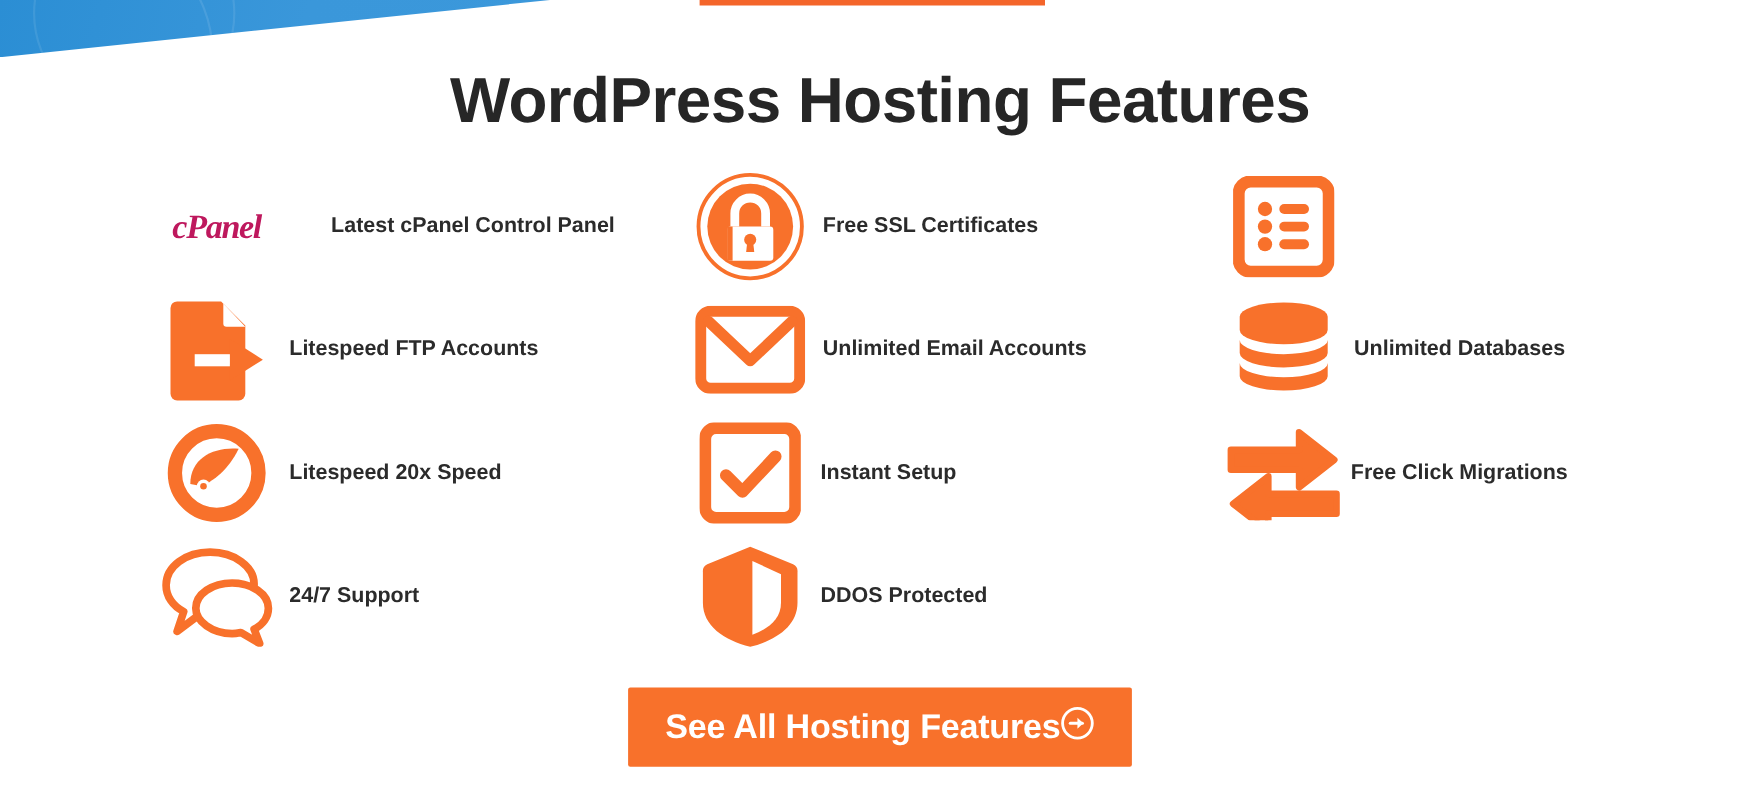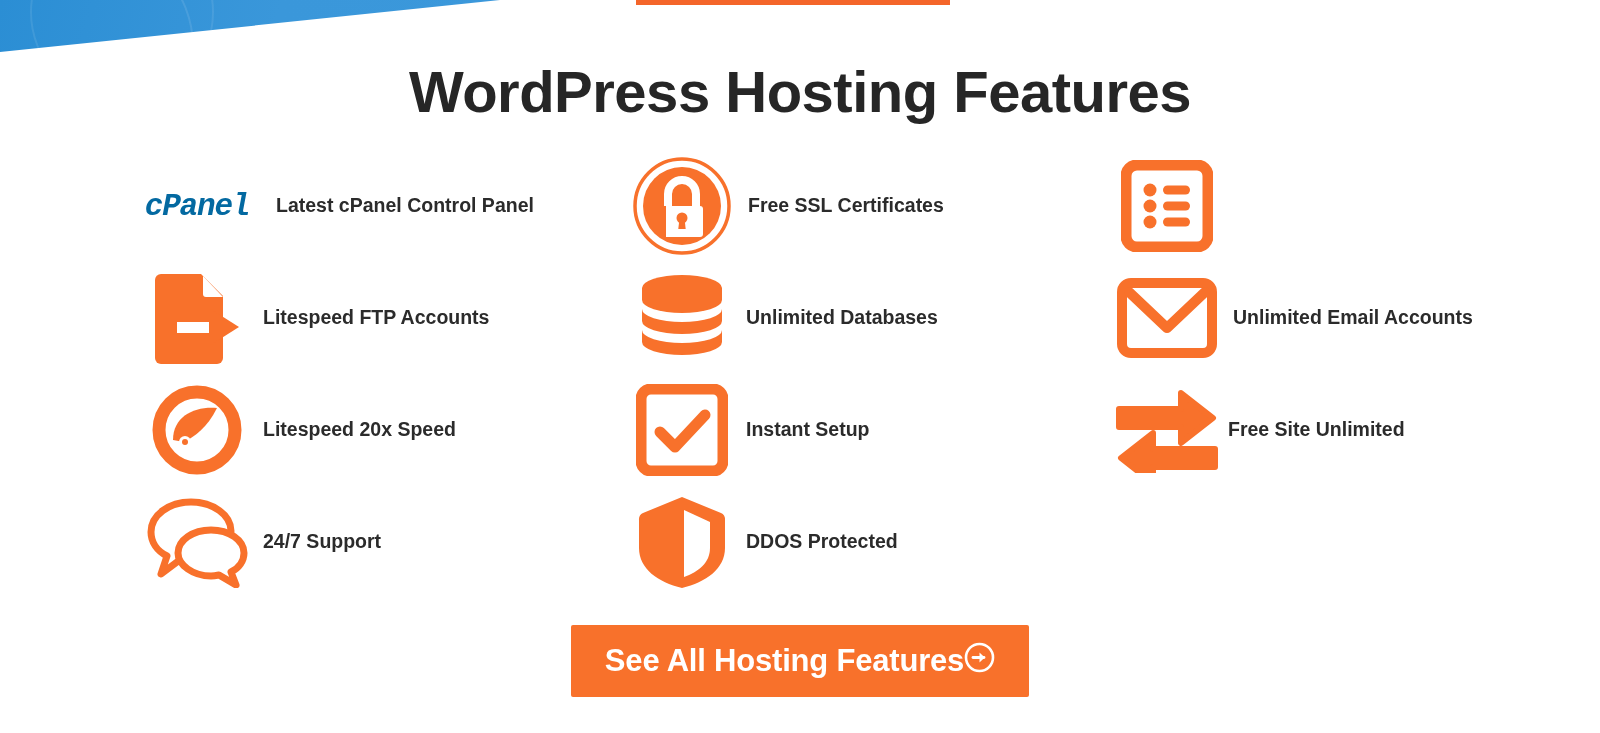--- a/index.html
+++ b/index.html
@@ -103,39 +103,39 @@
 
   .feature-label {
     font-size: 19.5px;
     font-weight: bold;
     color: #2b2b2b;
     line-height: 1.2;
     white-space: nowrap;
   }
 
   
-  .gap-8  .feature-label { margin-left: 27px; }
+  .gap-8  .feature-label { margin-left: 52px; }
   .gap-6  .feature-label { margin-left: 14px; }
   .gap-4  .feature-label { margin-left: 12px; }
   .gap-2  .feature-label { margin-left: 9px; }
 
   
   .cpanel-mark {
     width: 104px;
     min-width: 104px;
     height: 104px;
     display: flex;
     align-items: center;
     justify-content: center;
     font-size: 31px;
     font-weight: bold;
     font-style: italic;
-    color: #0369a1;
+    color: #be185d;
     letter-spacing: -1.2px;
-    font-family: Liberation Mono, monospace;
+    font-family: Liberation Serif, serif;
   }
 
   
   .cta-wrap {
     position: absolute;
     top: 625px;
     left: 0;
     width: 1600px;
     display: flex;
     justify-content: center;
@@ -209,39 +209,39 @@
         <svg width="100" height="96" viewBox="0 0 100 96">
           <path d="M14 4 h40 l22 22 v62 a6 6 0 0 1 -6 6 h-56 a6 6 0 0 1 -6 -6 v-78 a6 6 0 0 1 6 -6 z" fill="#f8712b"></path>
           <path d="M56 6 v18 a3 3 0 0 0 3 3 h17 z" fill="#ffffff"></path>
           <rect x="30" y="52" width="42" height="11" fill="#ffffff"></rect>
           <path d="M62 38 L92 57 L62 76 Z" fill="#f8712b"></path>
         </svg>
       </div>
       <span class="feature-label">Litespeed FTP Accounts</span>
     </div>
 
+    <div class="feature gap-6">
+      <div class="feature-icon">
+        <svg width="100" height="80" viewBox="0 0 100 80">
+          <rect x="5" y="5" width="90" height="70" rx="9" fill="none" stroke="#f8712b" stroke-width="10"></rect>
+          <path d="M12 14 L50 50 L88 14" fill="none" stroke="#f8712b" stroke-width="10" stroke-linejoin="round" stroke-linecap="round"></path>
+        </svg>
+      </div>
+      <span class="feature-label">Unlimited Email Accounts</span>
+    </div>
+
     <div class="feature gap-4">
       <div class="feature-icon">
         <svg width="92" height="92" viewBox="0 0 92 92">
           <path d="M6 16 a40 13 0 0 1 80 0 v12 a40 13 0 0 1 -80 0 z" fill="#f8712b"></path>
           <path d="M6 37 a40 13 0 0 0 80 0 v12 a40 13 0 0 1 -80 0 z" fill="#f8712b"></path>
           <path d="M6 58 a40 13 0 0 0 80 0 v12 a40 13 0 0 1 -80 0 z" fill="#f8712b"></path>
         </svg>
       </div>
       <span class="feature-label">Unlimited Databases</span>
-    </div>
-
-    <div class="feature gap-6">
-      <div class="feature-icon">
-        <svg width="100" height="80" viewBox="0 0 100 80">
-          <rect x="5" y="5" width="90" height="70" rx="9" fill="none" stroke="#f8712b" stroke-width="10"></rect>
-          <path d="M12 14 L50 50 L88 14" fill="none" stroke="#f8712b" stroke-width="10" stroke-linejoin="round" stroke-linecap="round"></path>
-        </svg>
-      </div>
-      <span class="feature-label">Unlimited Email Accounts</span>
     </div>
 
     <div class="feature gap-6">
       <div class="feature-icon">
         <svg width="92" height="92" viewBox="0 0 92 92">
           <circle cx="46" cy="46" r="38" fill="none" stroke="#f8712b" stroke-width="13"></circle>
           <path d="M22 56 C22 32 44 22 66 24 C56 44 44 52 33 58 Z" fill="#f8712b"></path>
           <circle cx="34" cy="58" r="6" fill="#ffffff"></circle>
           <circle cx="34" cy="58" r="3" fill="#f8712b"></circle>
         </svg>
@@ -259,21 +259,21 @@
       <span class="feature-label">Instant Setup</span>
     </div>
 
     <div class="feature gap-2">
       <div class="feature-icon">
         <svg width="104" height="86" viewBox="0 0 104 86">
           <path d="M4 22 h62 v-16 l32 25 l-32 25 v-16 h-62 z" fill="#f8712b" stroke="#f8712b" stroke-width="6" stroke-linejoin="round"></path>
           <path d="M100 62 h-62 v-16 l-32 25 l32 25 v-16 h62 z" fill="#f8712b" stroke="#f8712b" stroke-width="6" stroke-linejoin="round"></path>
         </svg>
       </div>
-      <span class="feature-label">Free Site Unlimited</span>
+      <span class="feature-label">Free Click Migrations</span>
     </div>
 
     <div class="feature gap-6">
       <div class="feature-icon">
         <svg width="104" height="92" viewBox="0 0 104 92">
           <path d="M46 6 C24 6 6 19 6 36 C6 46 12 55 22 60 L16 78 L36 63 C39.5 64 42.5 64.5 46 64.5 C68 64.5 86 51.5 86 35 C86 19 68 6 46 6 Z" fill="#ffffff" stroke="#f8712b" stroke-width="7" stroke-linejoin="round"></path>
           <path d="M66 34 C84 34 99 44 99 57 C99 65 94 72 86 76 L91 89 L74 79 C71.5 79.5 69 80 66 80 C48 80 33 69 33 57 C33 44 48 34 66 34 Z" fill="#ffffff" stroke="#f8712b" stroke-width="7" stroke-linejoin="round"></path>
         </svg>
       </div>
       <span class="feature-label">24/7 Support</span>

